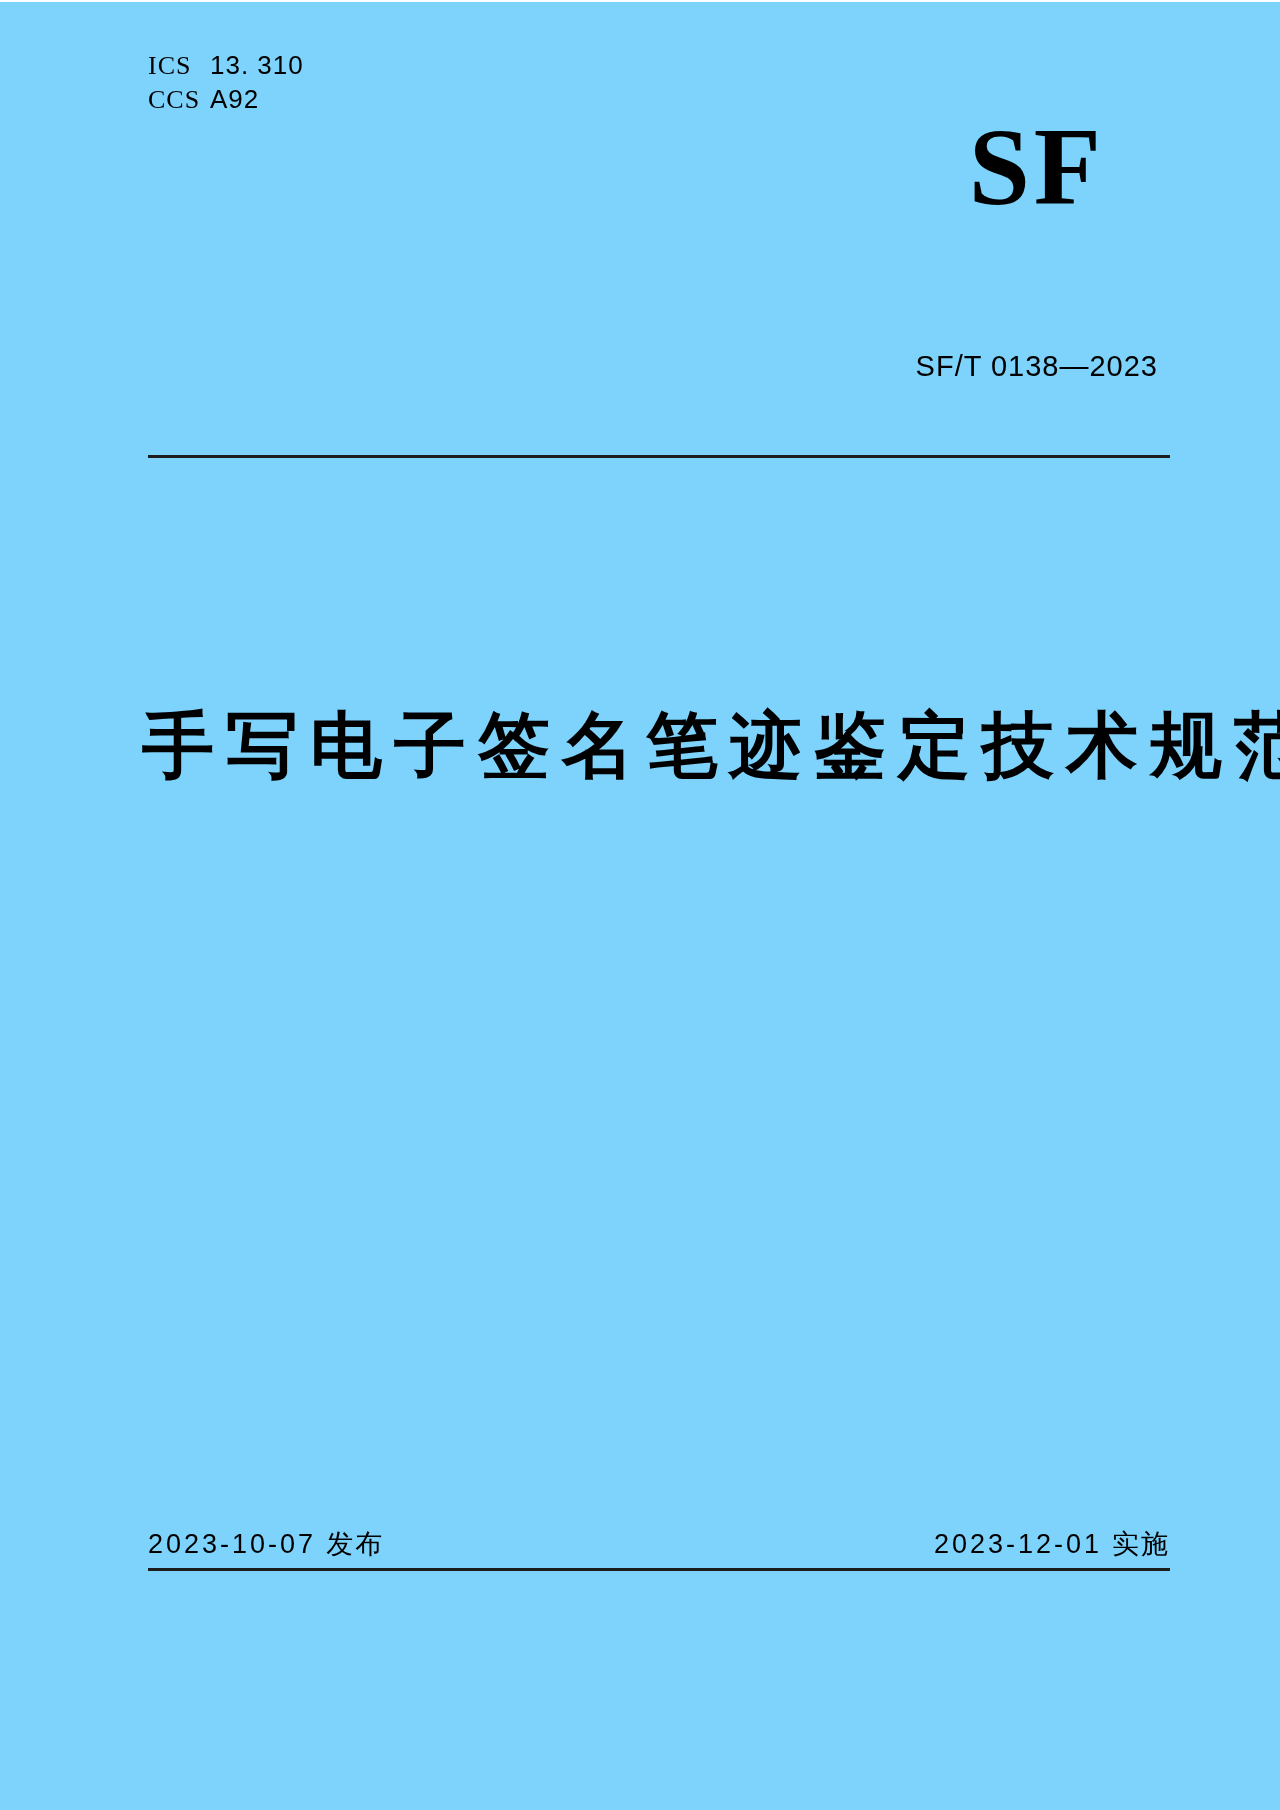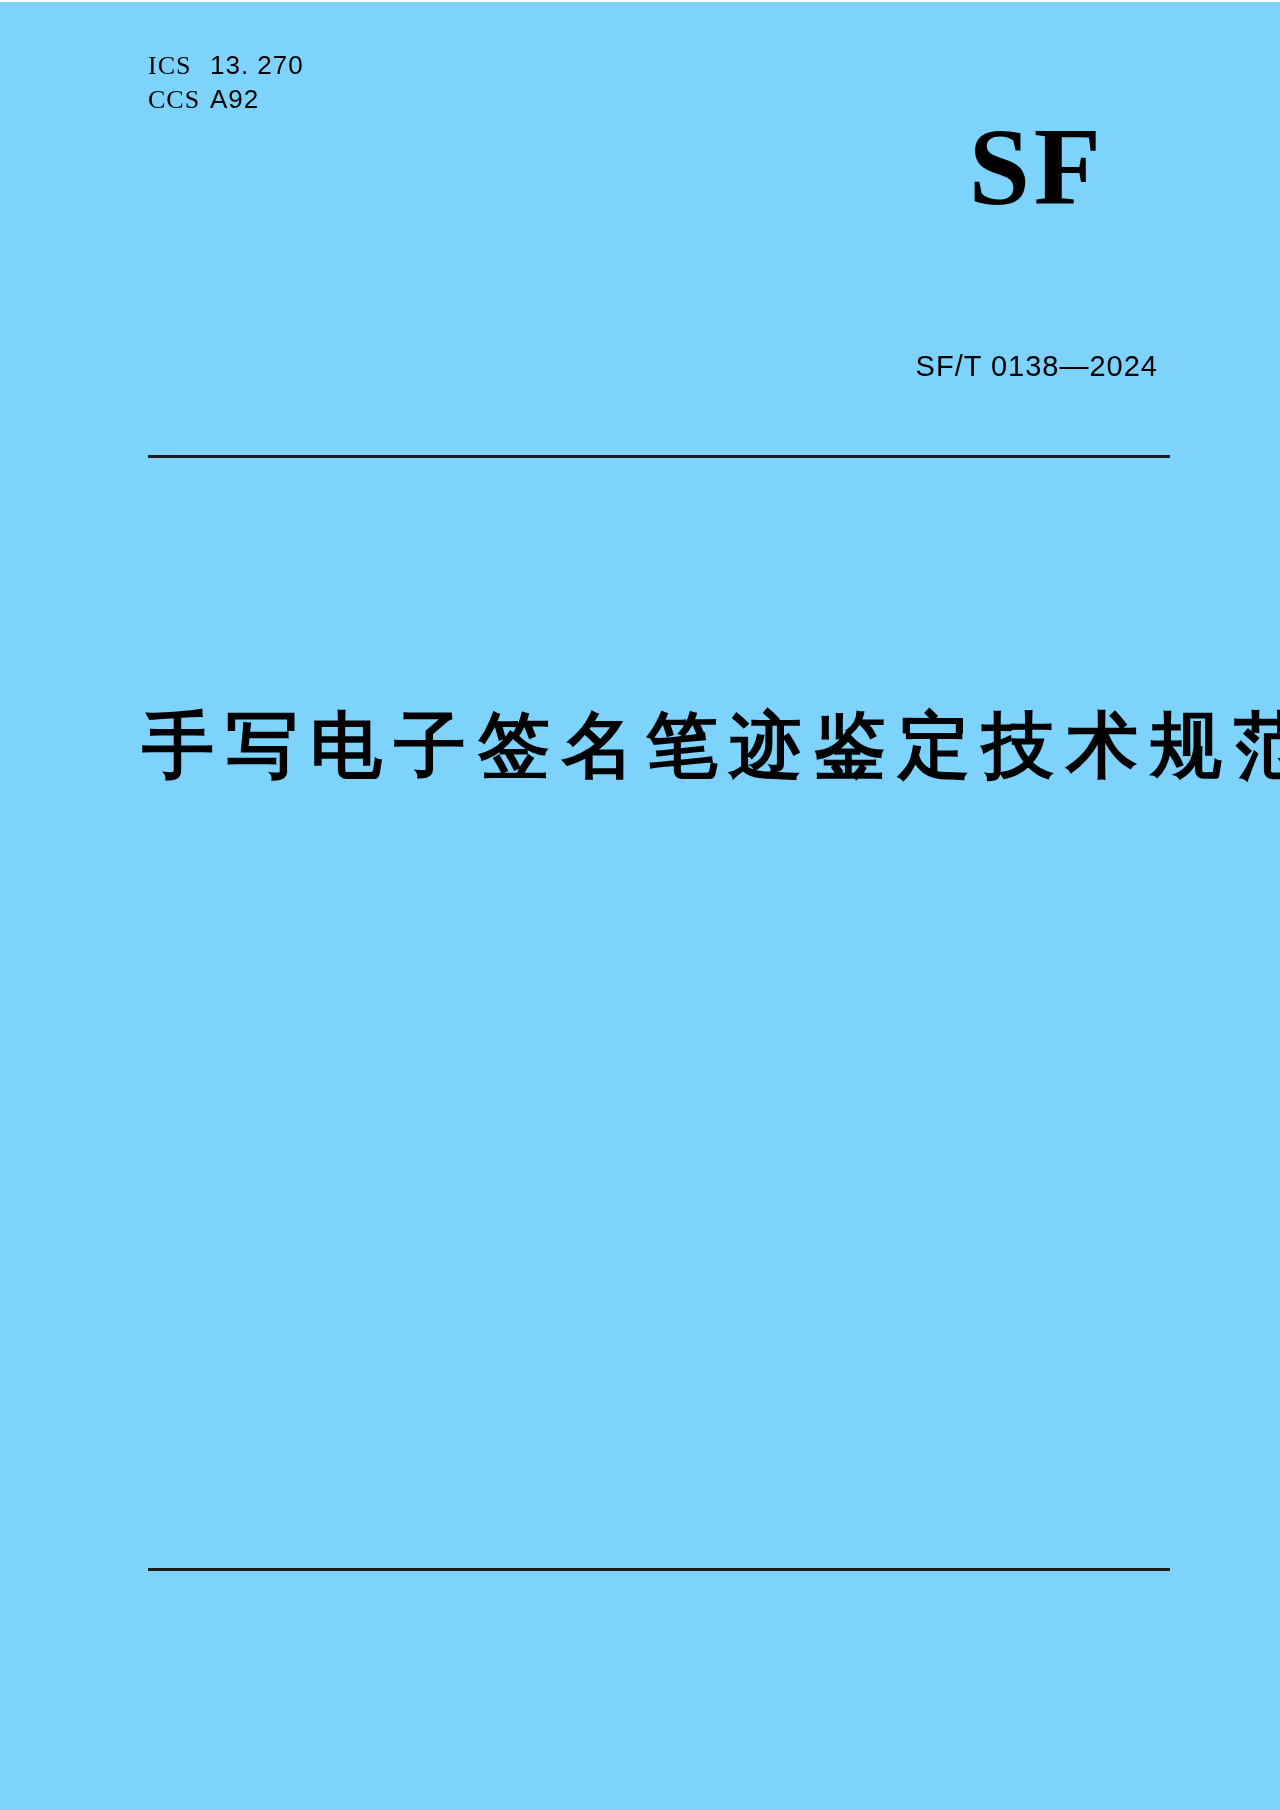--- a/index.html
+++ b/index.html
@@ -132,35 +132,45 @@
   .publish-label { margin-left: 58px; word-spacing: 18px; letter-spacing: 2px; }
 </style>
 </head>
 <body>
 
 <div class="page">
 
   <div class="code-block">
     <div class="code-row">
       <span class="code-label">ICS</span>
-      <span class="code-value">13. 270</span>
+      <span class="code-value">13. 310</span>
     </div>
     <div class="code-row">
       <span class="code-label">CCS</span>
       <span class="code-value">A92</span>
     </div>
   </div>
 
   <div class="sf-logo">SF</div>
 
 
-  <div class="standard-code">SF/T 0138—2024</div>
+  <div class="standard-code">SF/T 0138—2023</div>
 
   <div class="rule rule-top"></div>
 
   <div class="title-zh">手写电子签名笔迹鉴定技术规范</div>
 
 
+  <div class="dates-row">
+    <div class="date-group">
+      <span class="date-value">2023-10-07</span>
+      <span class="date-label">发布</span>
+    </div>
+    <div class="date-group">
+      <span class="date-value">2023-12-01</span>
+      <span class="date-label">实施</span>
+    </div>
+  </div>
 
   <div class="rule rule-bottom"></div>
 
 
 </div>
 
 </body></html>

